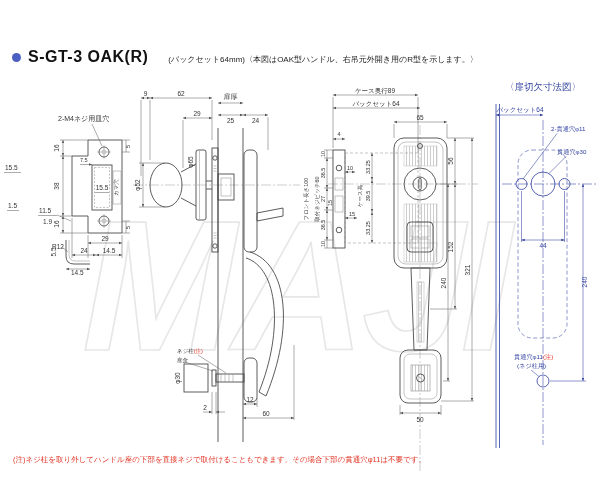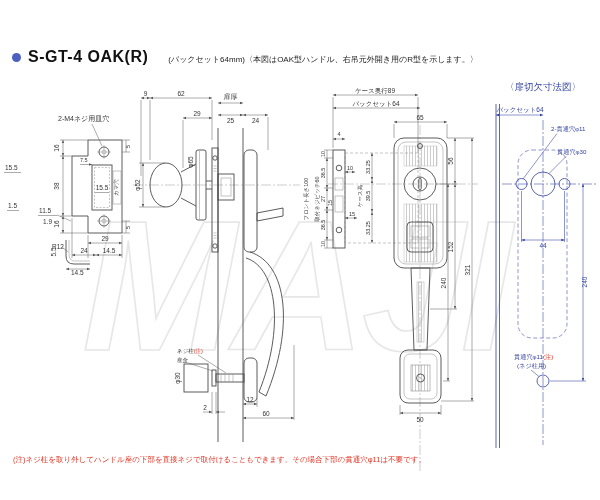--- a/index.html
+++ b/index.html
@@ -25,21 +25,21 @@
   .bl{stroke:#2f3f9e;stroke-width:.8;fill:none;}
   .bd{stroke:#2f3f9e;stroke-width:.55;fill:none;}
 </style>
 </head>
 <body>
 
 <div id="page">
 
   <div class="title-row">
     <span class="bullet"></span>
-    <span class="code">S-GT-4 OAK(R)</span>
+    <span class="code">S-GT-3 OAK(R)</span>
     <span class="sub">(バックセット64mm)〈本図はOAK型ハンドル、右吊元外開き用のR型を示します。〉</span>
   </div>
 
   <svg width="600" height="500" viewBox="0 0 600 500">
     <defs>
       <marker id="ar" viewBox="0 0 10 10" refX="9" refY="5" markerWidth="6.5" markerHeight="6.5" orient="auto-start-reverse">
         <path d="M0,1.5 L9,5 L0,8.5 z" fill="#555"></path>
       </marker>
       <marker id="arb" viewBox="0 0 10 10" refX="9" refY="5" markerWidth="6.5" markerHeight="6.5" orient="auto-start-reverse">
         <path d="M0,1.5 L9,5 L0,8.5 z" fill="#2f3f9e"></path>

